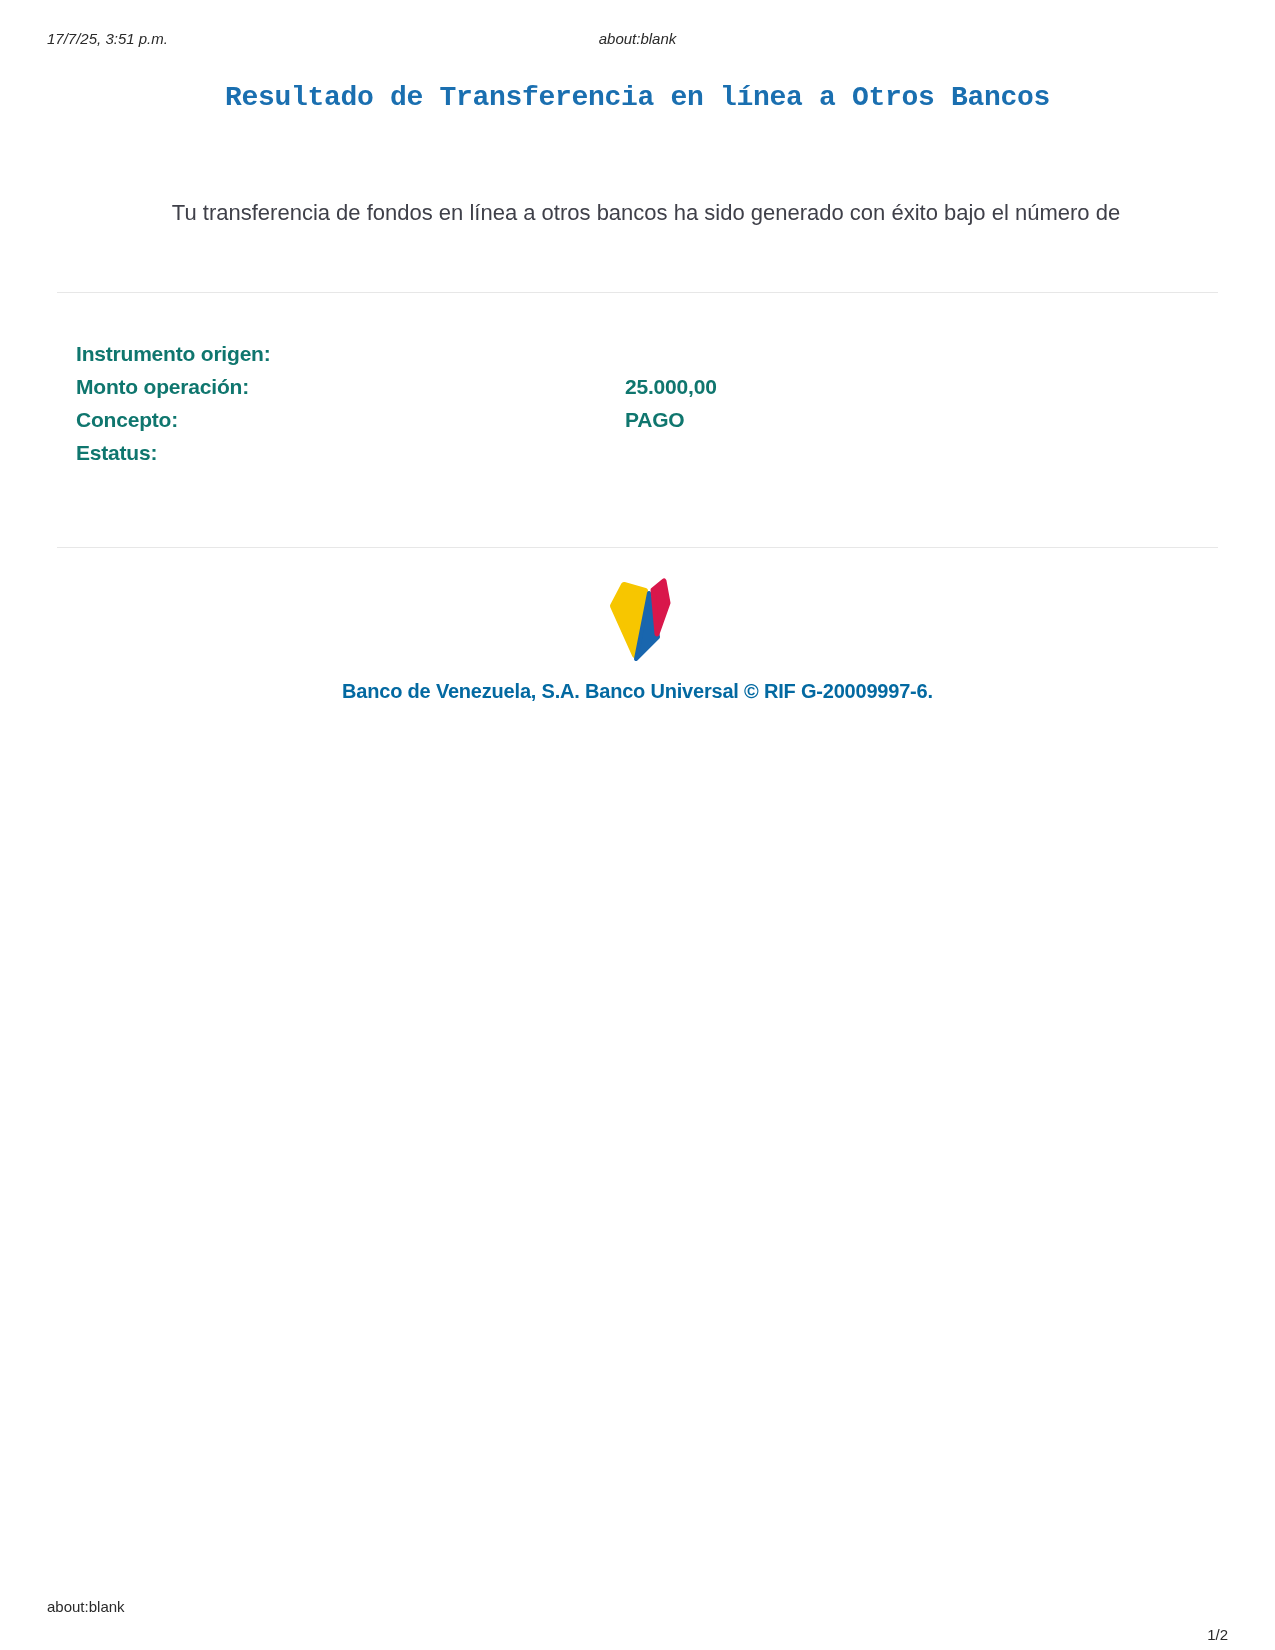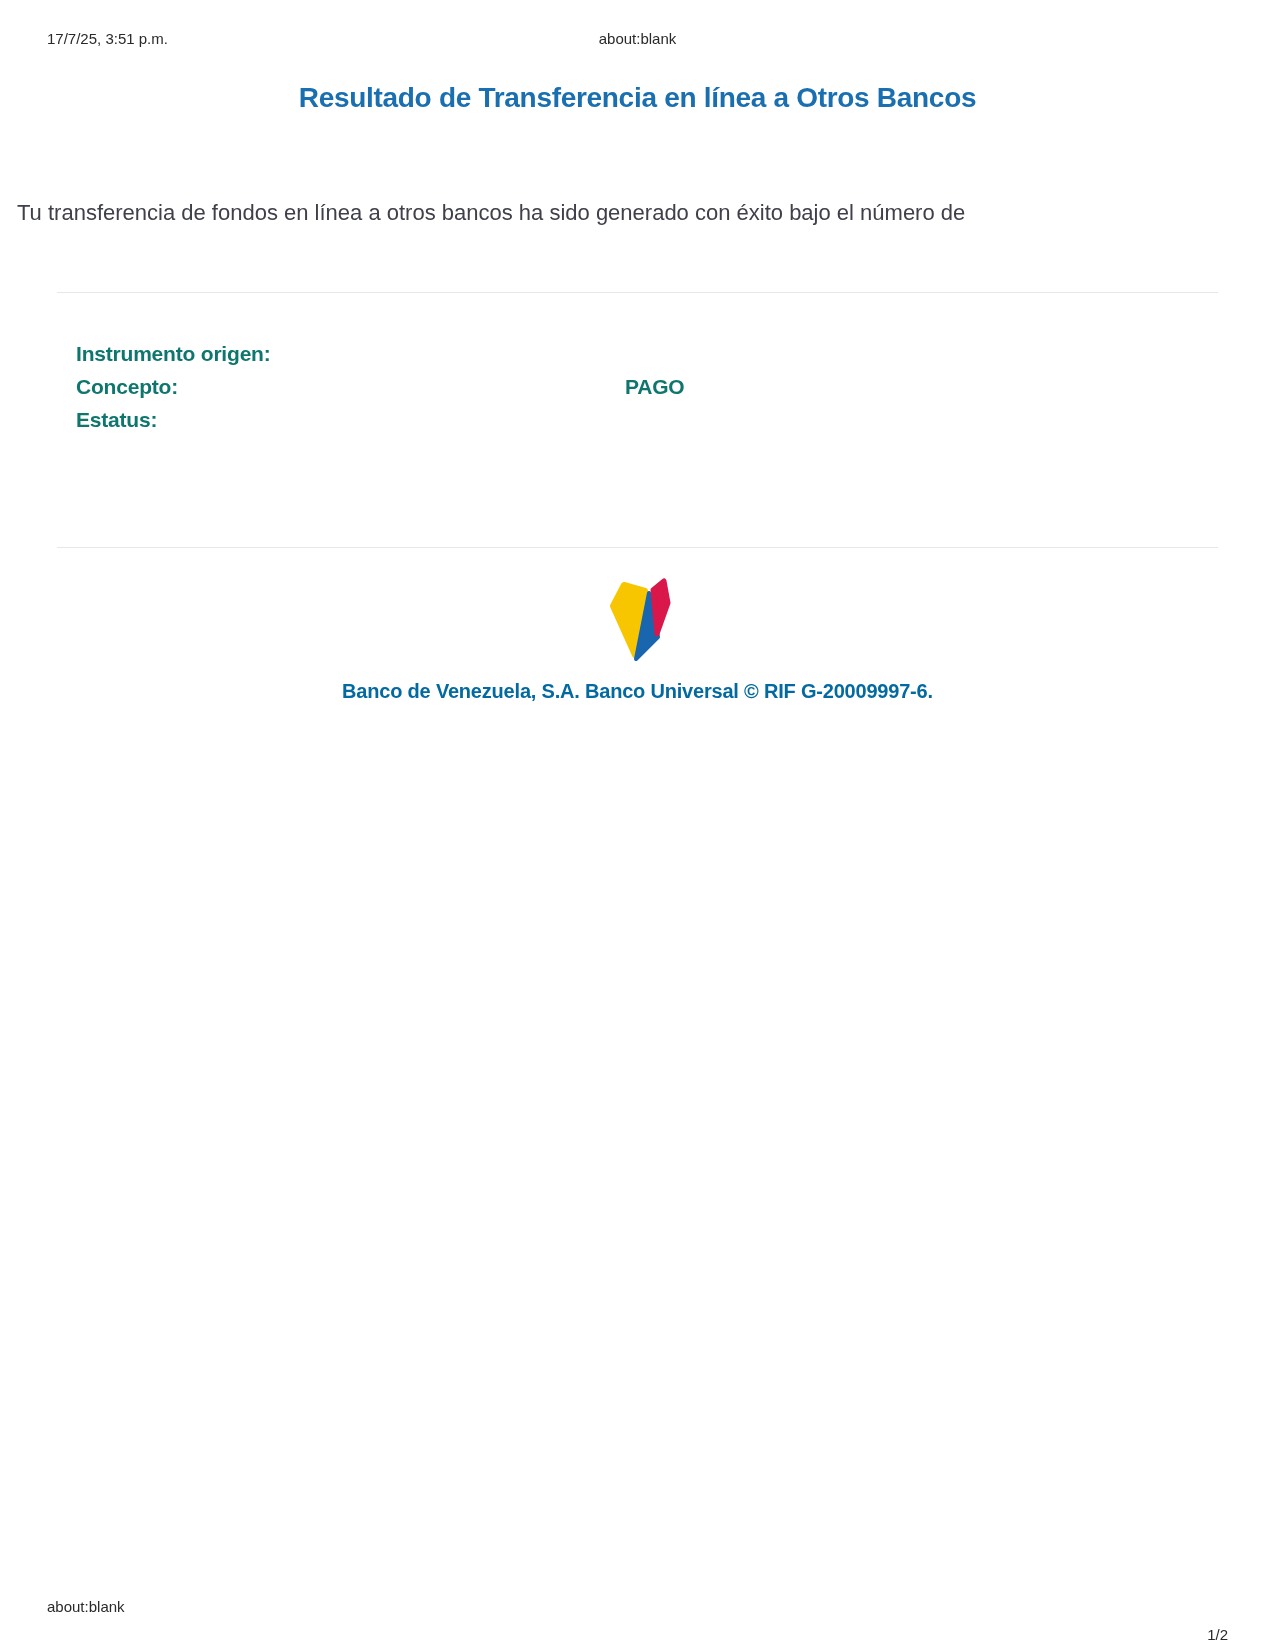--- a/index.html
+++ b/index.html
@@ -15,20 +15,21 @@
 
   
   .print-header {
     position: absolute;
     top: 30px;
     left: 47px;
     right: 47px;
     height: 20px;
     font-size: 15px;
     color: #2a2a2a;
+    font-style: italic;
   }
   .print-header .datetime { position: absolute; left: 0; top: 0; }
   .print-header .doc-source {
     position: absolute; left: 0; right: 0; top: 0;
     text-align: center;
   }
   .print-footer {
     position: absolute;
     top: 1598px;
     left: 47px;
@@ -43,26 +44,27 @@
   
   .doc-title {
     position: absolute;
     top: 82px;
     left: 0; right: 0;
     text-align: center;
     font-size: 28px;
     font-weight: 700;
     color: #1a6fb0;
     letter-spacing: -0.3px;
+    font-family: Liberation Mono, monospace;
   }
   .message {
     position: absolute;
     top: 196px;
     left: 0; right: 0;
-    text-align: left;
+    text-align: center;
     font-size: 22px;
     line-height: 34px;
     color: #3f4049;
     padding-left: 17px;
   }
   .message span { display: block; }
 
   .divider {
     position: absolute;
     left: 57px;
@@ -124,20 +126,24 @@
   <span>Tu transferencia de fondos en línea a otros bancos ha sido generado con éxito bajo el número de</span>
 </p>
 
 <div class="divider divider-1"></div>
 
 <div class="details">
   <div class="detail-row">
     <span class="detail-label">Instrumento origen:</span>
   </div>
   <div class="detail-row">
+    <span class="detail-label">Monto operación:</span>
+    <span class="detail-value">25.000,00</span>
+  </div>
+  <div class="detail-row">
     <span class="detail-label">Concepto:</span>
     <span class="detail-value">PAGO</span>
   </div>
   <div class="detail-row">
     <span class="detail-label">Estatus:</span>
   </div>
 </div>
 
 <div class="divider divider-2"></div>
 

